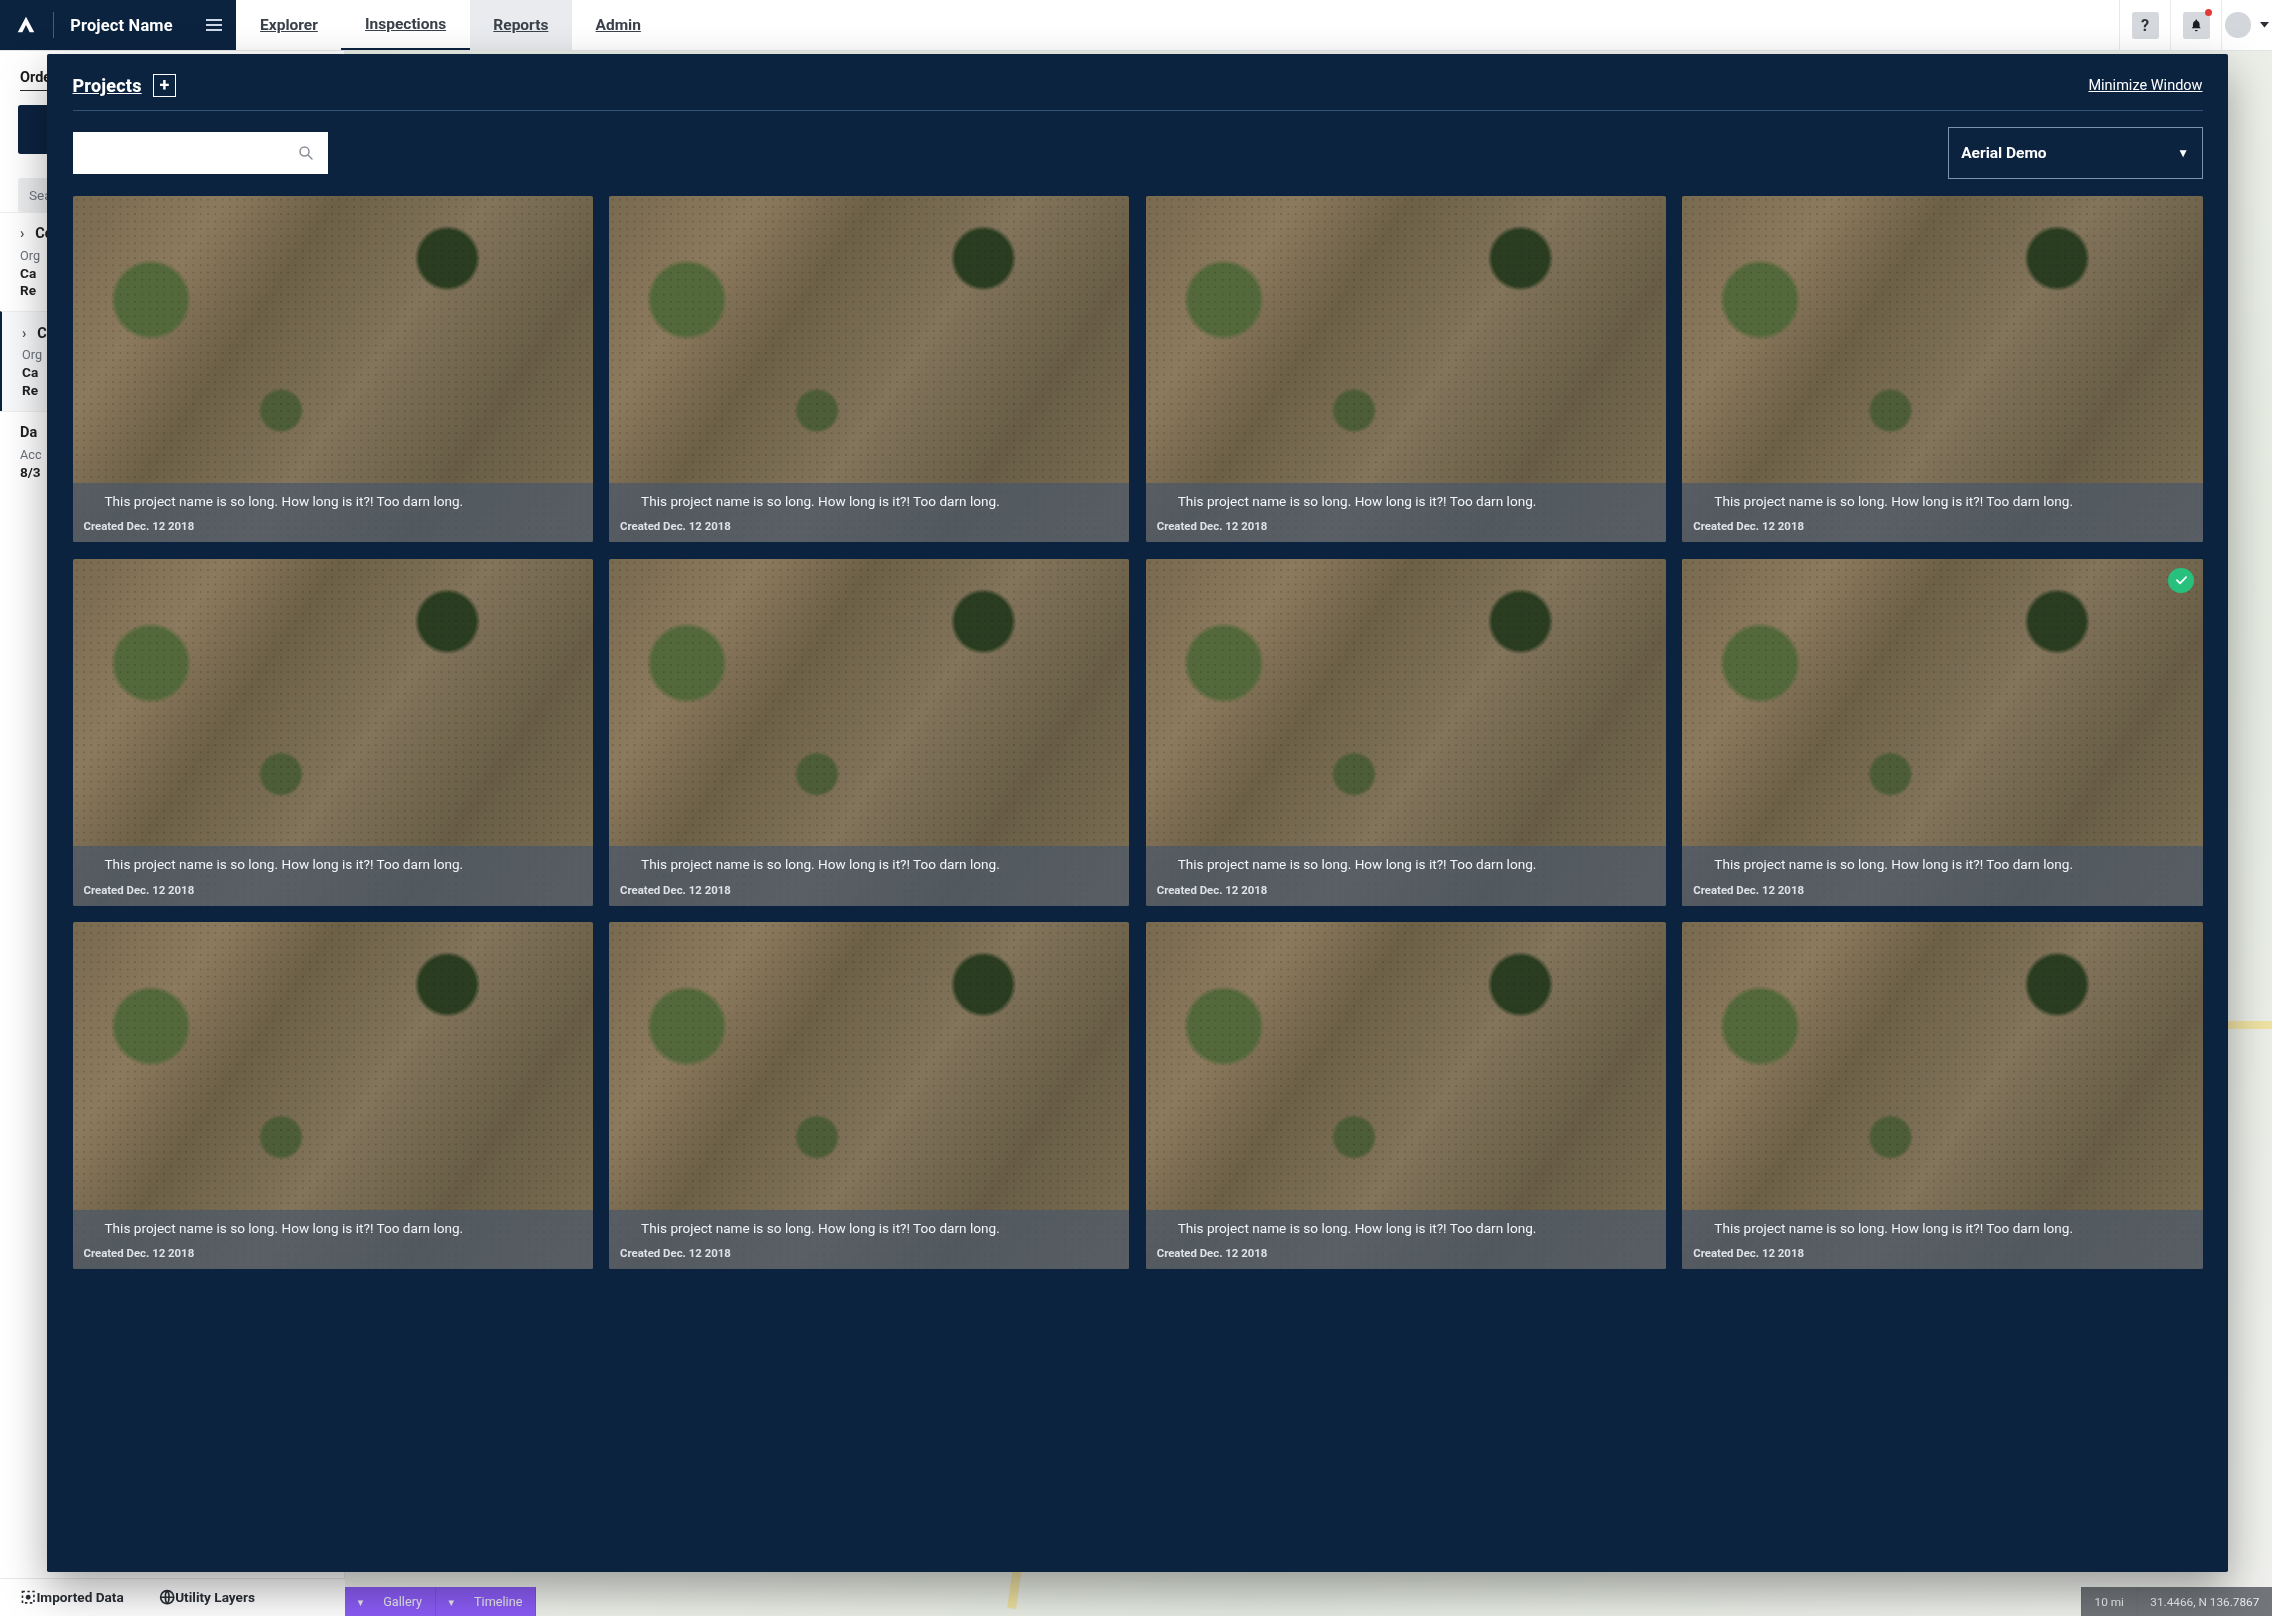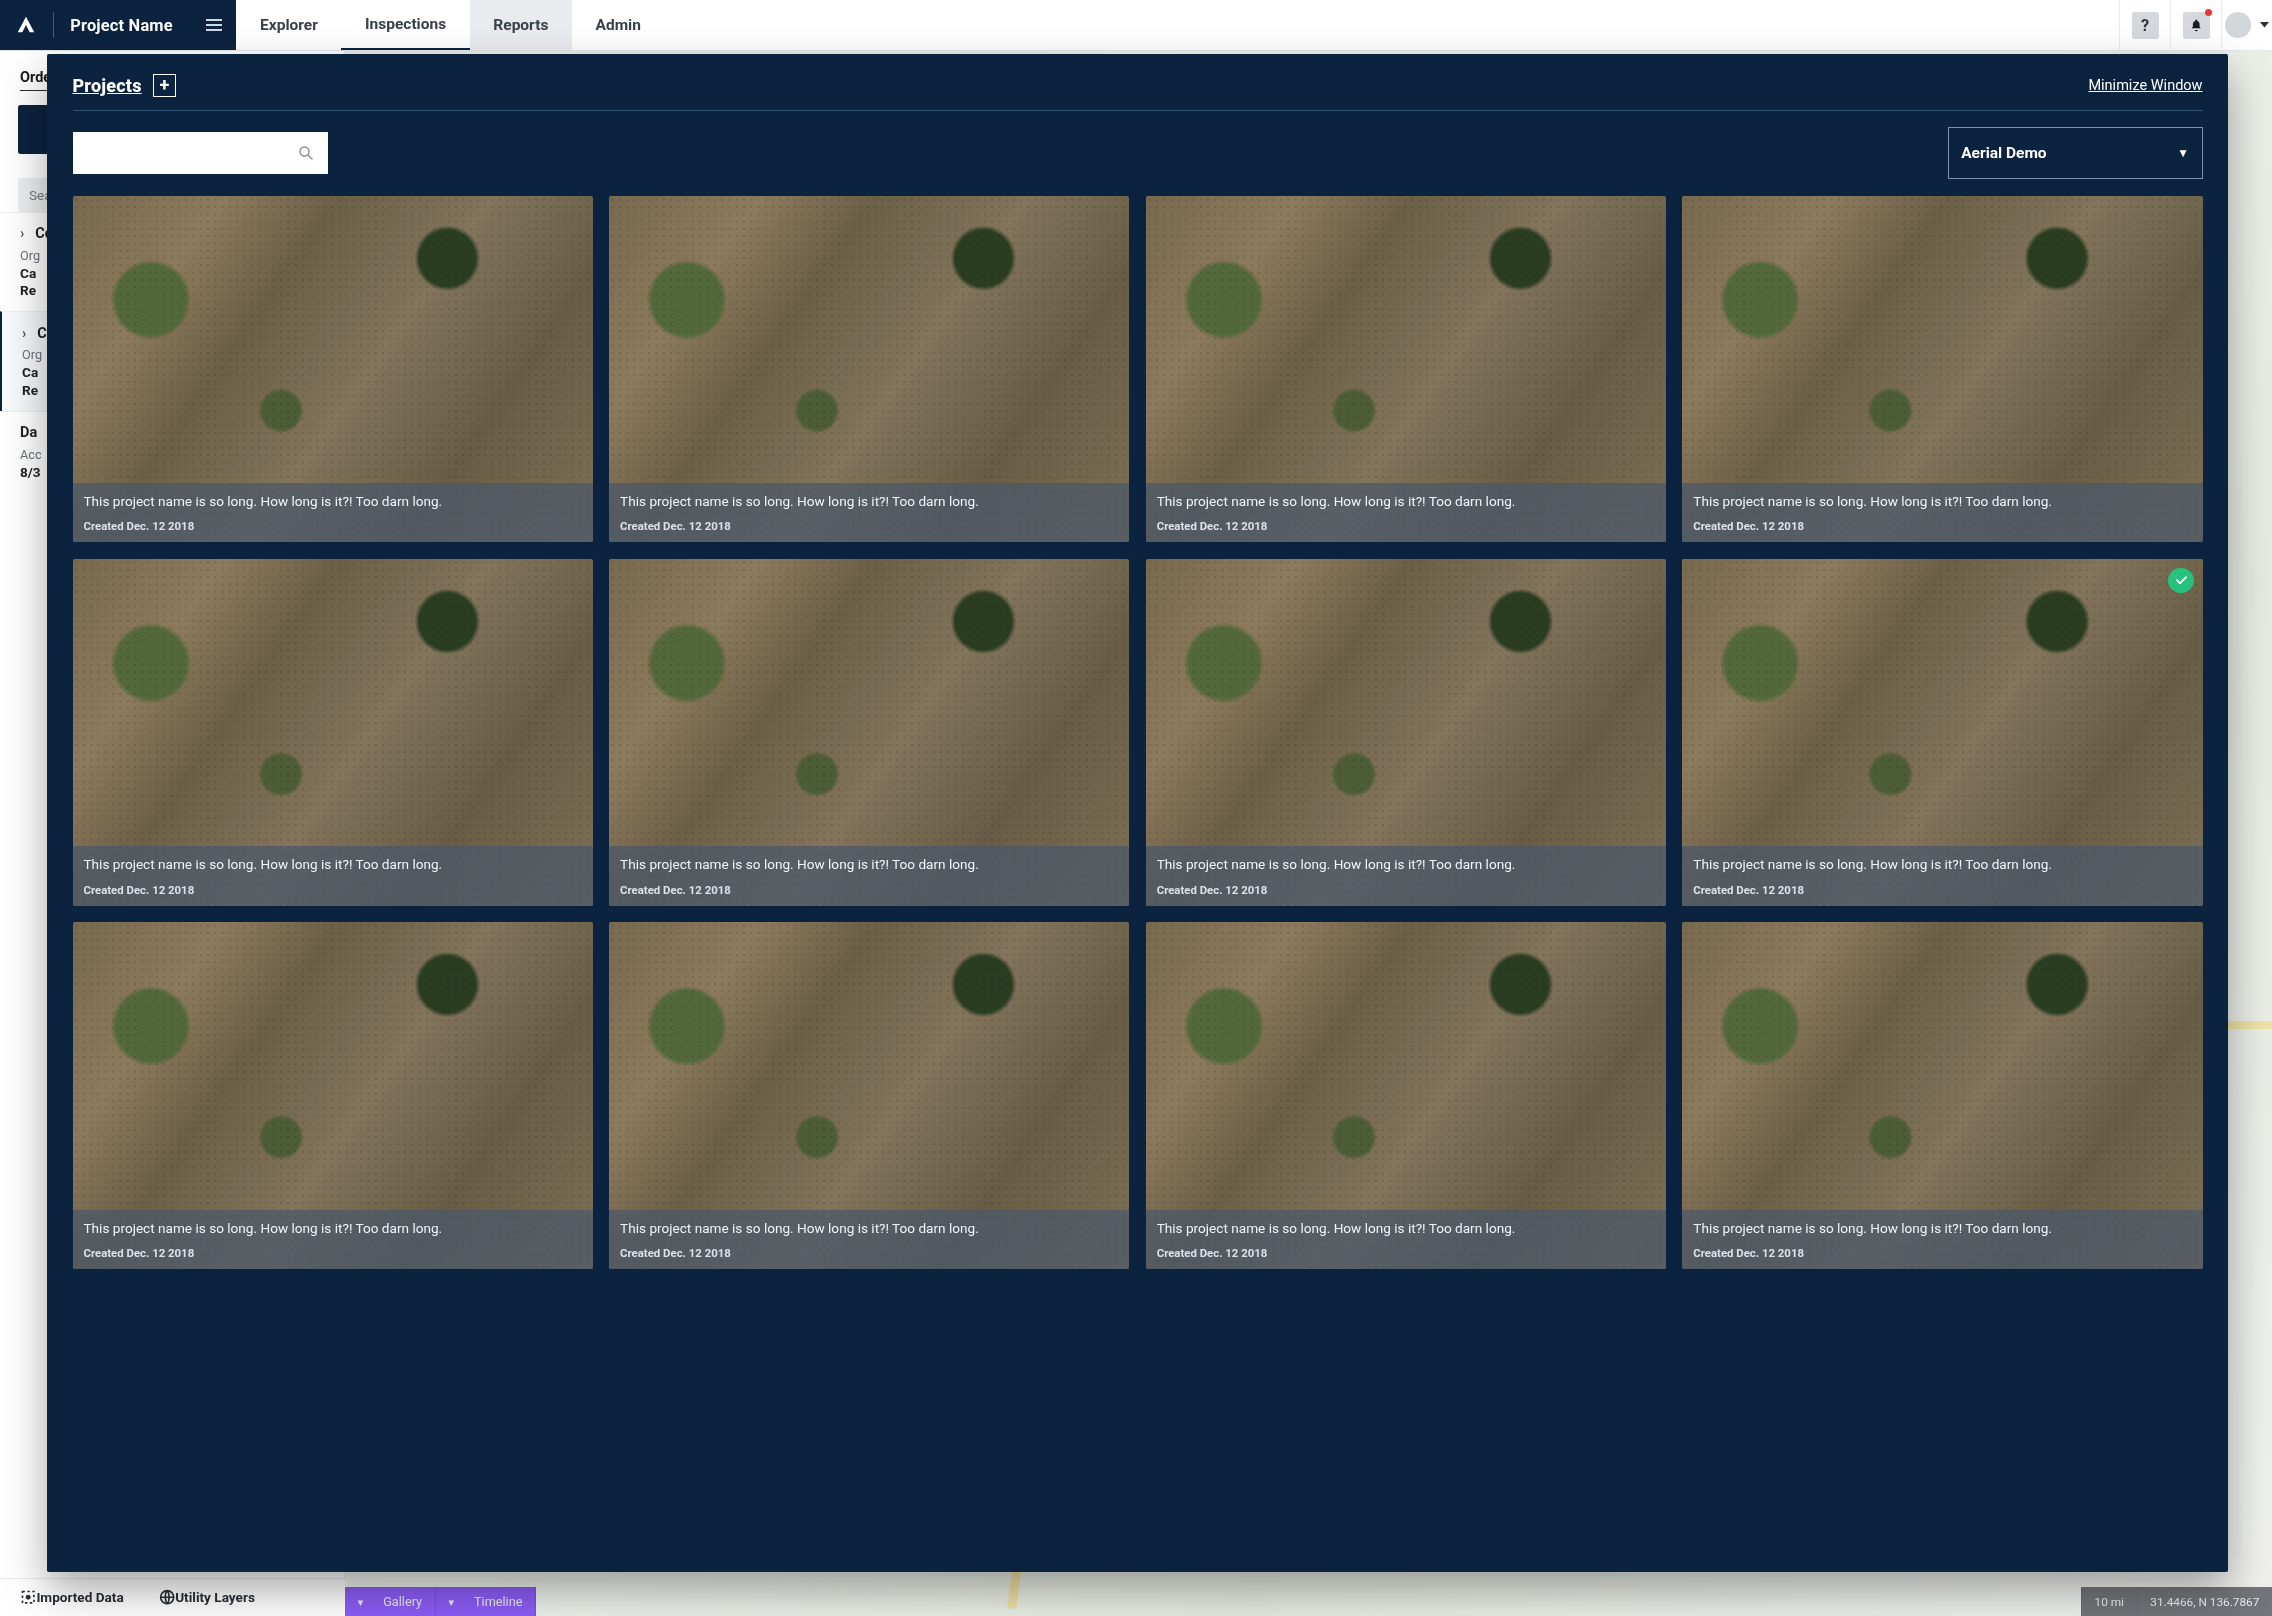--- a/index.html
+++ b/index.html
@@ -8,21 +8,21 @@
 
 .navbar { display: flex; align-items: stretch; height: 51px; background: #fff; border-bottom: 0.9px solid #e3e5e8; }
 .navbar-brand { display:flex; align-items:center; gap:16.4px; padding: 0 14.5px; background:#0c2340; color:#fff; height:100%; }
 .navbar-brand .logo { width:22px; height:22px; }
 .navbar-brand .divider { width:0.9px; height:25.5px; background:#465c7a; }
 .navbar-brand .project-label { font-weight:700; font-size:16.4px; letter-spacing:0.2px; white-space:nowrap; }
 .navbar-brand .hamburger { margin-left:16.4px; display:flex; flex-direction:column; gap:3.6px; cursor:pointer; }
 .navbar-brand .hamburger span { display:block; width:16.4px; height:1.8px; background:#cfd8e5; }
 
 .nav-tabs { display:flex; align-items:stretch; }
-.nav-tab { display:flex; align-items:center; padding:0 23.6px; font-weight:700; font-size:15.5px; color:#3a414a; cursor:pointer; }
+.nav-tab { display:flex; align-items:center; padding:0 23.6px; font-weight:700; font-size:15.5px; color:#3a414a; cursor:pointer;text-decoration:underline; }
 .nav-tab.active { border-bottom:2.7px solid #0c2340; }
 .nav-tab.highlight { background:#e9ebee;text-align:right; }
 
 .nav-right { margin-left:auto; display:flex; align-items:center; }
 .nav-icon-btn { display:flex; align-items:center; justify-content:center; width:51px; height:51px; border-left:0.9px solid #e8eaed; cursor:pointer; }
 .icon-square { width:27px; height:27px; background:#d5d8dd; border-radius:2.7px; display:flex; align-items:center; justify-content:center; color:#333; font-weight:700; font-size:16.4px;}
 .bell-wrap { position:relative; }
 .bell-dot { position:absolute; top:-2.7px; right:-2.7px; width:7.3px; height:7.3px; background:#e53935; border-radius:50%; }
 .avatar { width:25.5px; height:25.5px; border-radius:50%; background:#d3d6db; }
 .avatar-caret { margin-left:5.5px; }
@@ -70,21 +70,21 @@
 .card { position:relative; border-radius:1.8px; overflow:hidden; cursor:pointer; aspect-ratio: 279/186; }
 .card .thumb { position:absolute; inset:0; background:
     radial-gradient(circle at 15% 30%, #556b3a 0 7%, transparent 8%),
     radial-gradient(circle at 72% 18%, #2e4123 0 6%, transparent 7%),
     radial-gradient(circle at 40% 62%, #4e5f37 0 5%, transparent 6%),
     linear-gradient(125deg, #7a6b4f 0%, #8d7a5c 20%, #6e6147 35%, #83755a 55%, #6a5e46 75%, #7f7155 100%);
     filter:contrast(1.05) saturate(.9);
 }
 .card .thumb::after { content:""; position:absolute; inset:0; background-image: radial-gradient(#5b513d 0.9px, transparent 0.9px); background-size: 7.3px 7.3px; opacity:.22; mix-blend-mode:multiply;}
 .card .overlay { position:absolute; left:0; right:0; bottom:0; padding:9px 11px 9px; background:rgba(74,87,105,.72); }
-.card .pname { font-size:13.6px; line-height:1.35; color:#f2f5f9; }
+.card .pname { font-size:13.6px; line-height:1.35; color:#f2f5f9;margin-left:21px; }
 .card .pdate { margin-top:9px; font-size:11.4px; font-weight:700; color:#e5eaf1; opacity:.95; }
 .card.selected { outline:1.8px solid #2ecf86; outline-offset:-1.8px; }
 .card .check { position:absolute; top:9px; right:9px; width:25.5px; height:25.5px; border-radius:50%; background:#27c07c; display:flex; align-items:center; justify-content:center; }
 
 
 svg { display:block; }
 </style>
 </head>
 <body>
 

